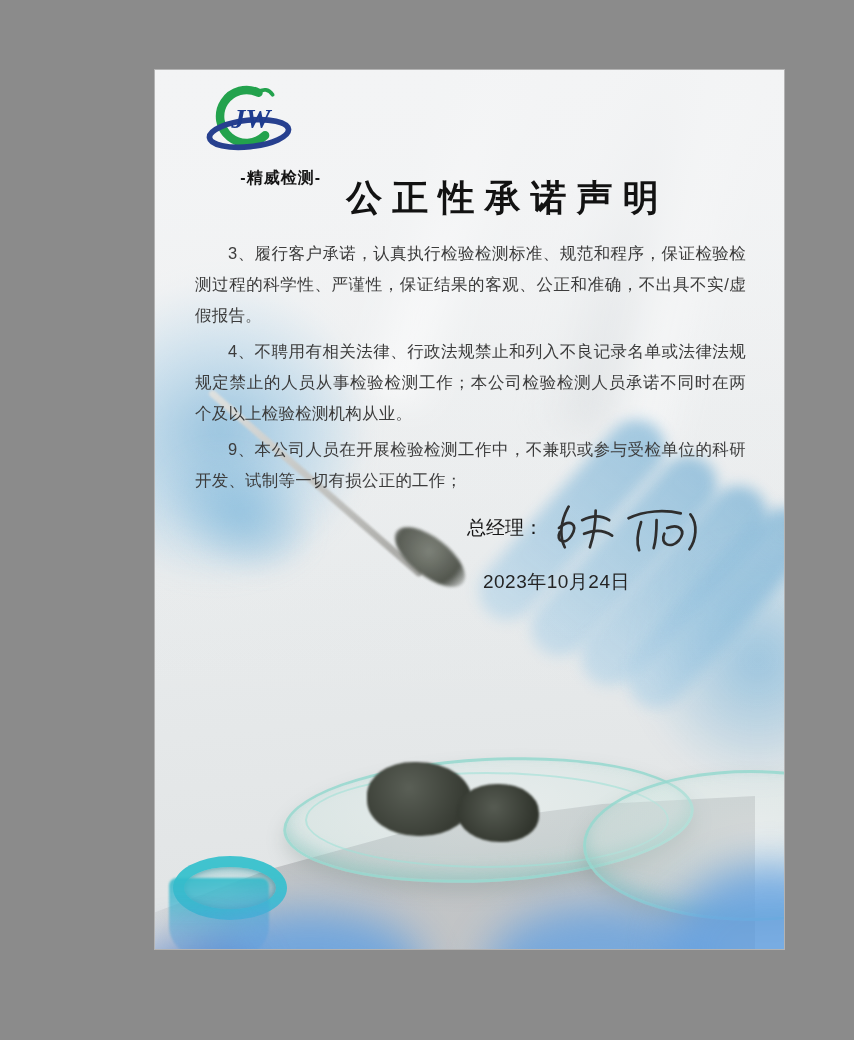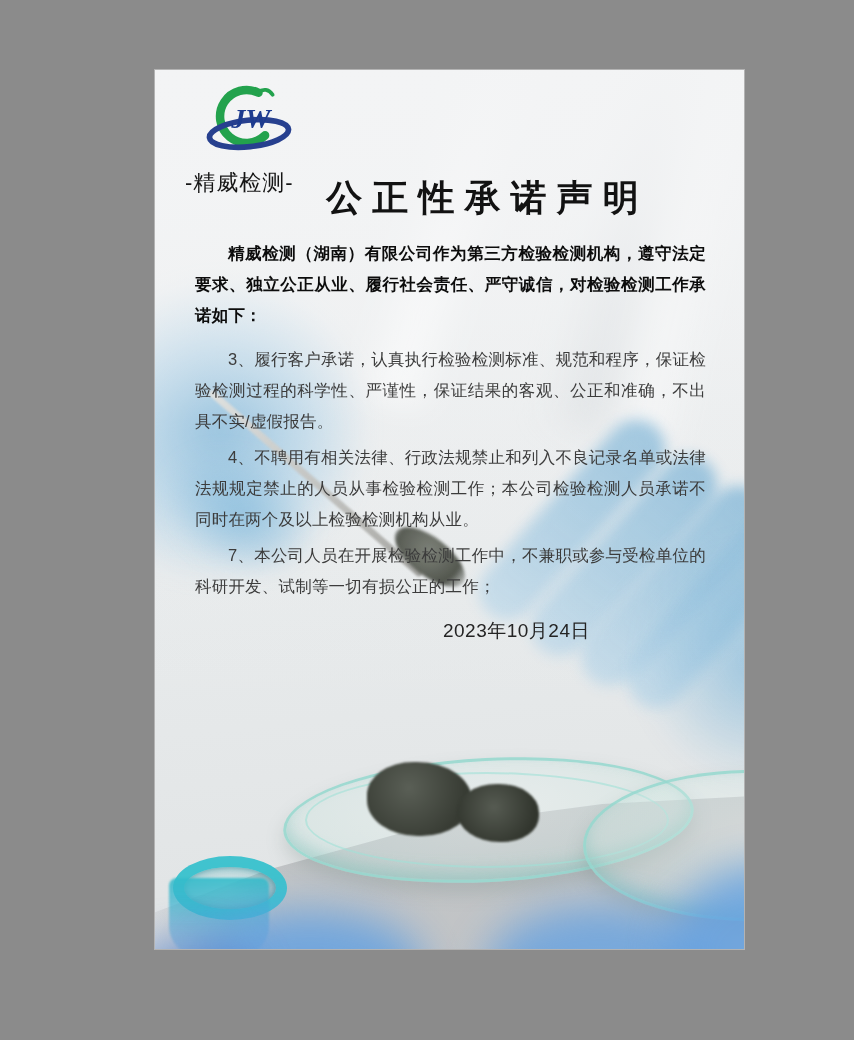--- a/index.html
+++ b/index.html
@@ -7,20 +7,21 @@
     width:854px;height:1040px;position:relative;
     background:#8b8b8b;
     font-family:"Liberation Sans","DejaVu Sans",sans-serif;
     overflow:hidden;
   }
   .sheet{
     position:absolute;left:155px;top:70px;width:589px;height:879px;
     background:linear-gradient(175deg,#f3f4f5 0%,#edeff0 30%,#e7eaeb 60%,#e0e3e4 100%);
     overflow:hidden;
     box-shadow:0 0 0 1px rgba(255,255,255,.35);
+    padding-left:40px;
   }
   
   .photo{position:absolute;inset:0;z-index:1;}
   .photo div{position:absolute;}
   .fold1{left:250px;top:-40px;width:90px;height:380px;transform:rotate(18deg);
     background:linear-gradient(90deg,transparent,rgba(255,255,255,.85),transparent);filter:blur(14px);}
   .fold2{left:430px;top:-60px;width:150px;height:430px;transform:rotate(13deg);
     background:linear-gradient(90deg,transparent,rgba(205,210,214,.55),rgba(255,255,255,.6),transparent);filter:blur(16px);}
   .glove-left-main{left:-85px;top:205px;width:300px;height:310px;border-radius:50%;transform:rotate(18deg);
     background:radial-gradient(closest-side,rgba(104,170,212,.8) 0%,rgba(135,190,225,.5) 55%,rgba(160,205,235,0) 100%);filter:blur(10px);}
@@ -63,22 +64,22 @@
   .blob-mid{left:330px;top:835px;width:230px;height:130px;background:#5f9fe2;opacity:.75;}
   .blob-right{left:510px;top:795px;width:210px;height:170px;background:#5f9fe2;opacity:.8;}
   .blob-corner{left:-30px;top:868px;width:130px;height:90px;background:#4d7fd0;opacity:.6;}
   
   .fade{position:absolute;inset:0;z-index:2;pointer-events:none;
     background:linear-gradient(180deg,rgba(243,244,245,.96) 0%,rgba(243,244,245,.8) 14%,rgba(243,244,245,.5) 26%,rgba(243,244,245,.22) 40%,rgba(243,244,245,.07) 58%,rgba(243,244,245,0) 75%);}
   
   .content{position:absolute;inset:0;z-index:3;padding:18px 38px 0 40px;box-sizing:border-box;}
   .header{position:relative;height:150px;}
   .logo{position:absolute;left:2px;top:-4px;}
-  .brand{position:absolute;left:-10px;top:80px;width:136px;text-align:left;
-    font-weight:normal;font-size:22px;letter-spacing:1px;color:#151515;}
+  .brand{position:absolute;left:-10px;top:80px;width:136px;text-align:right;
+    font-weight:bold;font-size:16px;letter-spacing:1px;color:#151515;}
   .title{position:absolute;left:0;right:12px;top:86px;text-align:center;padding-left:86px;
     font-family:"Liberation Serif","DejaVu Serif",serif;font-weight:900;font-size:36px;
     letter-spacing:.28em;color:#121212;white-space:nowrap;}
   .para{margin:0 0 5px;font-size:16.5px;line-height:31px;color:#3c3c3c;
     text-align:justify;text-indent:2em;letter-spacing:.2px;}
   .intro{color:#0c0c0c;font-weight:bold;margin-bottom:13px;}
   .sig-row{display:flex;justify-content:flex-end;align-items:flex-end;padding-right:34px;height:52px;}
   .sig-label{font-size:19px;color:#161616;padding-bottom:12px;}
   .sig-svg{margin-left:4px;margin-bottom:-2px;}
   .date-row{display:flex;justify-content:flex-end;padding-right:116px;margin-top:16px;
@@ -124,21 +125,37 @@
       <svg class="logo" width="104" height="80" viewBox="0 0 110 84">
         <path d="M65 9 A28 28 0 1 0 72 54" fill="none" stroke="#23a24d" stroke-width="9" stroke-linecap="round"></path>
         <path d="M64 9 C70 4 76 5 80 11" fill="none" stroke="#23a24d" stroke-width="4" stroke-linecap="round"></path>
         <ellipse cx="55" cy="52" rx="42" ry="14" fill="none" stroke="#27408f" stroke-width="6" transform="rotate(-6 55 52)"></ellipse>
         <text x="57" y="46" text-anchor="middle" font-family="'Liberation Serif','DejaVu Serif',serif" font-style="italic" font-weight="bold" font-size="30" fill="#1d3b8f">JW</text>
       </svg>
       <div class="brand">-精威检测-</div>
       <div class="title">公正性承诺声明</div>
     </div>
 
-    <p class="para intro">精威检测（湖南）有限公司作为第三方检验检测机构，遵守法定要求、独立公正从业、履行社会责任、严守诚信，对检验检测工作承诺如下：</p>
     <p class="para">3、履行客户承诺，认真执行检验检测标准、规范和程序，保证检验检测过程的科学性、严谨性，保证结果的客观、公正和准确，不出具不实/虚假报告。</p>
     <p class="para">4、不聘用有相关法律、行政法规禁止和列入不良记录名单或法律法规规定禁止的人员从事检验检测工作；本公司检验检测人员承诺不同时在两个及以上检验检测机构从业。</p>
-    <p class="para">7、本公司人员在开展检验检测工作中，不兼职或参与受检单位的科研开发、试制等一切有损公正的工作；</p>
+    <p class="para">9、本公司人员在开展检验检测工作中，不兼职或参与受检单位的科研开发、试制等一切有损公正的工作；</p>
 
+    <div class="sig-row">
+      <span class="sig-label">总经理：</span>
+      <svg class="sig-svg" width="165" height="58" viewBox="0 0 170 60">
+        <g fill="none" stroke="#2e2e2e" stroke-width="2.8" stroke-linecap="round">
+          <path d="M22 10 C14 24 12 40 18 52"></path>
+          <path d="M12 32 C24 22 32 28 25 40 C19 50 8 46 13 36"></path>
+          <path d="M36 24 C48 18 58 20 64 24"></path>
+          <path d="M50 14 C50 26 48 40 44 52"></path>
+          <path d="M38 38 C50 33 60 35 67 40"></path>
+          <path d="M84 22 C100 14 122 13 138 17"></path>
+          <path d="M97 26 C93 38 92 48 95 55"></path>
+          <path d="M113 24 C113 36 112 46 110 53"></path>
+          <path d="M124 32 C137 27 144 35 136 45 C128 54 116 49 121 38"></path>
+          <path d="M148 18 C156 28 154 44 147 54"></path>
+        </g>
+      </svg>
+    </div>
 
     <div class="date-row">2023年10月24日</div>
   </div>
 </div>
 
 </body></html>

